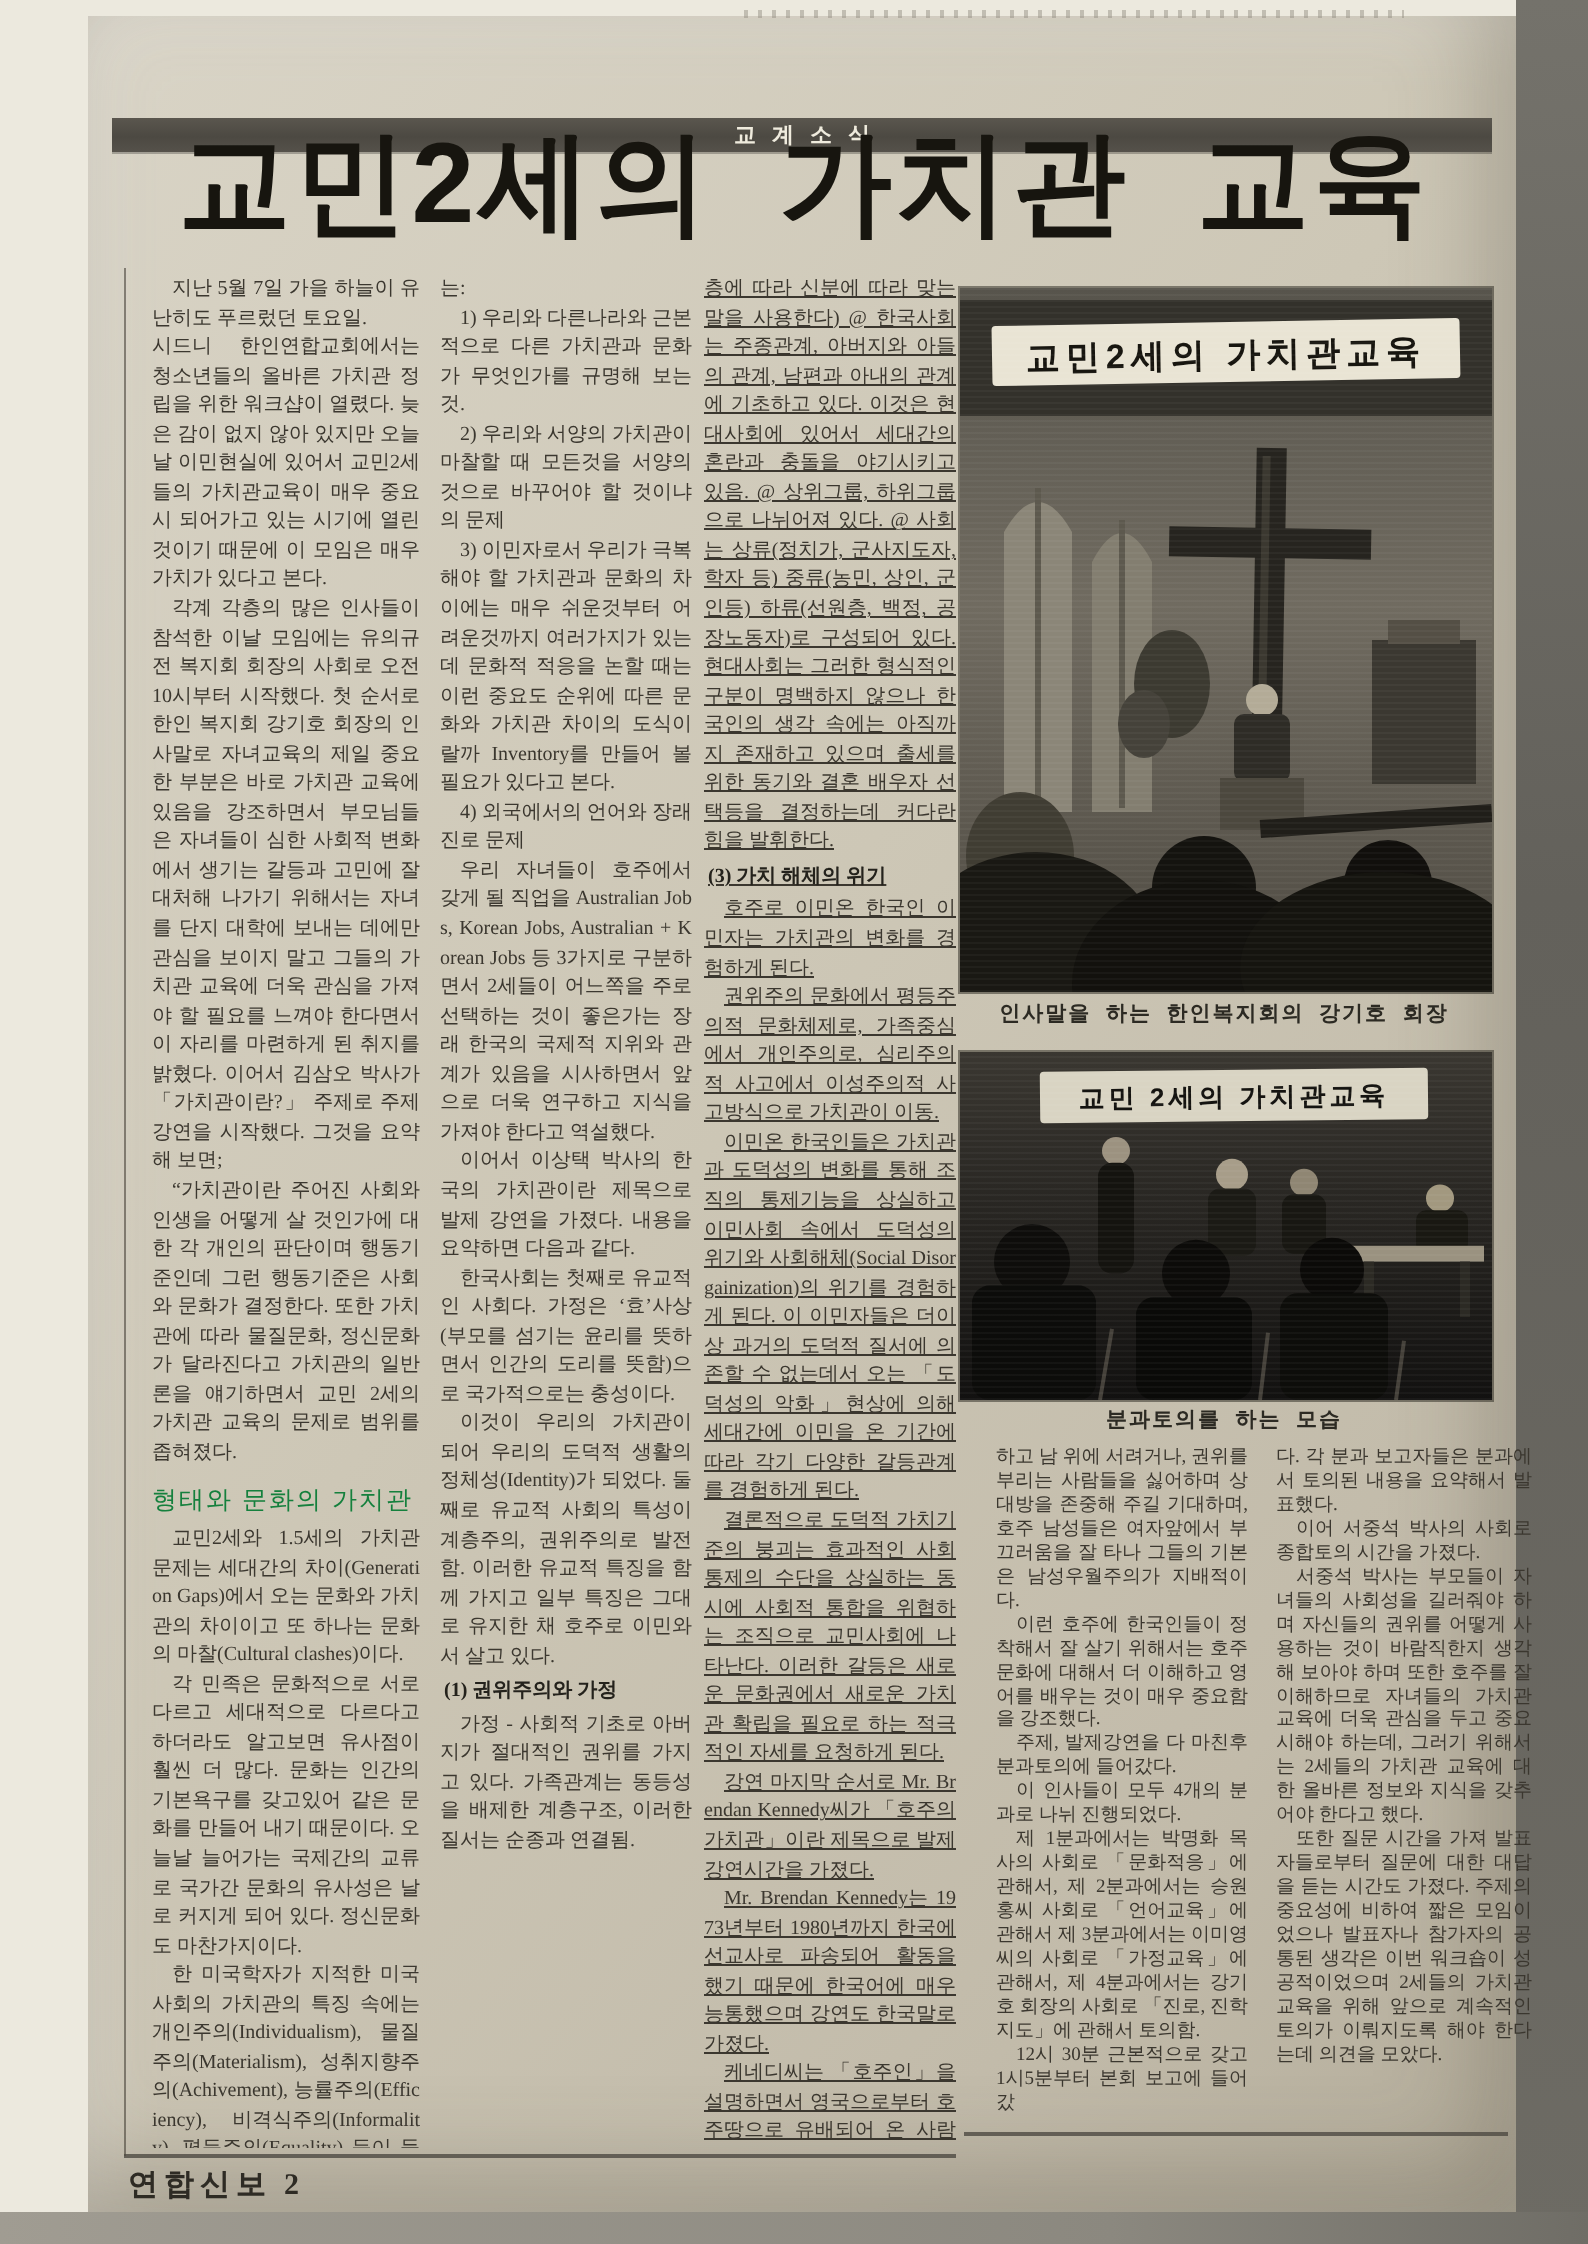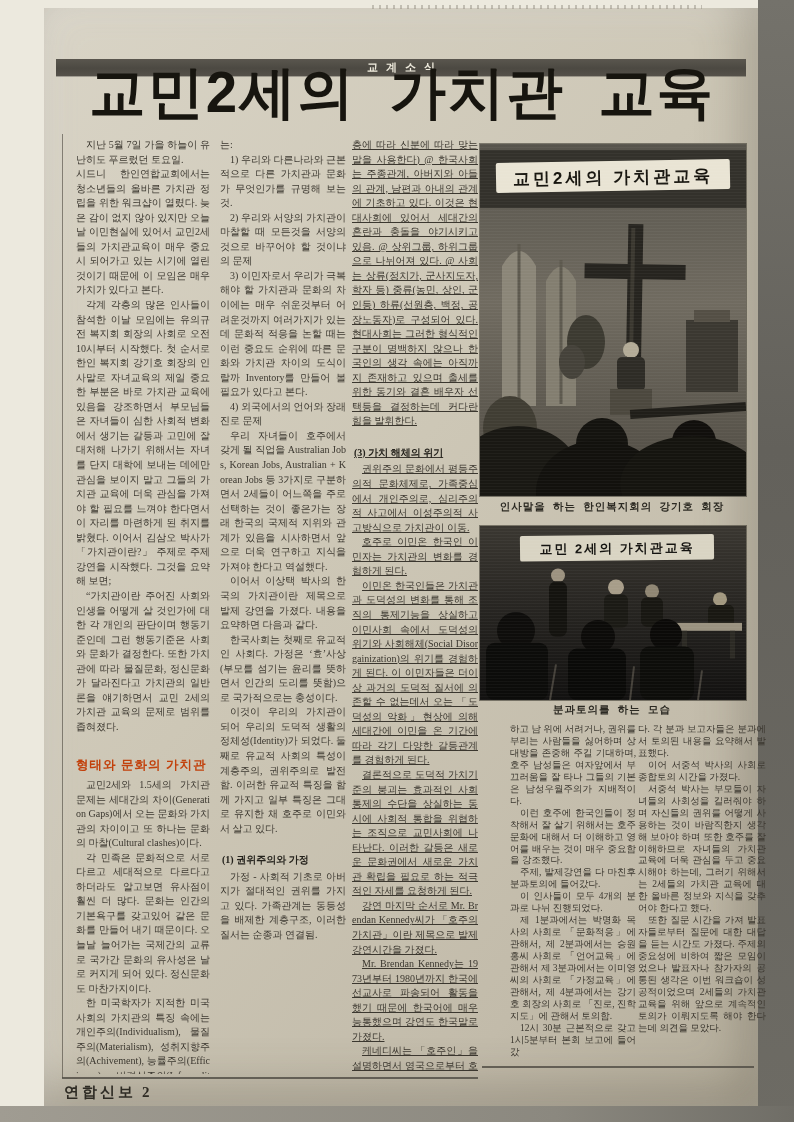--- a/index.html
+++ b/index.html
@@ -34,22 +34,22 @@
   .vrule{position:absolute;left:62px;top:134px;width:1px;height:944px;background:rgba(62,57,47,.55);}
   .hrule{position:absolute;height:2px;background:#4d4a42;opacity:.8;}
   .hrule-left{left:62px;top:1077px;width:416px;}
   .hrule-right{left:482px;top:1066px;width:272px;}
 
   .col{position:absolute;text-align:justify;word-break:break-all;overflow:hidden;
     color:#3b372f;font-size:10px;line-height:14.55px;}
   .col-sm{font-size:9.5px;line-height:11.95px;}
   .blk-p{text-indent:10px;margin:0;}
   .blk-pc{text-indent:0;margin:0;}
-  .blk-h{font-weight:bold;color:#24221c;margin:17px 0 2px;text-indent:2px;}
-  .blk-H{font-weight:bold;font-size:12.5px;color:#c2410c;margin:24px 0 5px;letter-spacing:1px;
+  .blk-h{font-weight:bold;color:#24221c;margin:3px 0 2px;text-indent:2px;}
+  .blk-H{font-weight:normal;font-size:12.5px;color:#15803d;margin:9px 0 5px;letter-spacing:1px;
     font-family:"Liberation Sans",sans-serif;}
 
   figure{margin:0;padding:0;}
   .photo{position:absolute;background:#3c3a35;box-shadow:0 0 0 1px rgba(40,37,30,.5);}
   .photo svg{display:block;width:100%;height:100%;}
   .photo::after{content:"";position:absolute;inset:0;pointer-events:none;
     background:repeating-linear-gradient(0deg,rgba(255,255,255,.035) 0 1px,transparent 1px 3px);}
   .caption{position:absolute;text-align:center;font-weight:bold;font-size:10.5px;
     color:#2c2a23;letter-spacing:1px;font-family:Liberation Mono, monospace;}
 
@@ -94,22 +94,22 @@
     <div class="blk-p">이어서 이상택 박사의 한국의 가치관이란 제목으로 발제 강연을 가졌다. 내용을 요약하면 다음과 같다.</div>
     <div class="blk-p">한국사회는 첫째로 유교적인 사회다. 가정은 ‘효’사상(부모를 섬기는 윤리를 뜻하면서 인간의 도리를 뜻함)으로 국가적으로는 충성이다.</div>
     <div class="blk-p">이것이 우리의 가치관이 되어 우리의 도덕적 생활의 정체성(Identity)가 되었다. 둘째로 유교적 사회의 특성이 계층주의, 권위주의로 발전함. 이러한 유교적 특징을 함께 가지고 일부 특징은 그대로 유지한 채 호주로 이민와서 살고 있다.</div>
     <div class="blk-h">(1) 권위주의와 가정</div>
     <div class="blk-p">가정 - 사회적 기초로 아버지가 절대적인 권위를 가지고 있다. 가족관계는 동등성을 배제한 계층구조, 이러한 질서는 순종과 연결됨.</div>
   </div>
 
 <div class="col" style="left:352px;top:138px;width:126px;height:936px;text-decoration:underline;">
     <div class="blk-pc">층에 따라 신분에 따라 맞는 말을 사용한다) @ 한국사회는 주종관계, 아버지와 아들의 관계, 남편과 아내의 관계에 기초하고 있다. 이것은 현대사회에 있어서 세대간의 혼란과 충돌을 야기시키고 있음. @ 상위그룹, 하위그룹으로 나뉘어져 있다. @ 사회는 상류(정치가, 군사지도자, 학자 등) 중류(농민, 상인, 군인등) 하류(선원층, 백정, 공장노동자)로 구성되어 있다. 현대사회는 그러한 형식적인 구분이 명백하지 않으나 한국인의 생각 속에는 아직까지 존재하고 있으며 출세를 위한 동기와 결혼 배우자 선택등을 결정하는데 커다란 힘을 발휘한다.</div>
     <div class="blk-h">(3) 가치 해체의 위기</div>
+    <div class="blk-p">호주로 이민온 한국인 이민자는 가치관의 변화를 경험하게 된다.</div>
     <div class="blk-p">권위주의 문화에서 평등주의적 문화체제로, 가족중심에서 개인주의로, 심리주의적 사고에서 이성주의적 사고방식으로 가치관이 이동.</div>
-    <div class="blk-p">호주로 이민온 한국인 이민자는 가치관의 변화를 경험하게 된다.</div>
     <div class="blk-p">이민온 한국인들은 가치관과 도덕성의 변화를 통해 조직의 통제기능을 상실하고 이민사회 속에서 도덕성의 위기와 사회해체(Social Disorgainization)의 위기를 경험하게 된다. 이 이민자들은 더이상 과거의 도덕적 질서에 의존할 수 없는데서 오는 「도덕성의 악화」현상에 의해 세대간에 이민을 온 기간에 따라 각기 다양한 갈등관계를 경험하게 된다.</div>
     <div class="blk-p">결론적으로 도덕적 가치기준의 붕괴는 효과적인 사회통제의 수단을 상실하는 동시에 사회적 통합을 위협하는 조직으로 교민사회에 나타난다. 이러한 갈등은 새로운 문화권에서 새로운 가치관 확립을 필요로 하는 적극적인 자세를 요청하게 된다.</div>
     <div class="blk-p">강연 마지막 순서로 Mr. Brendan Kennedy씨가 「호주의 가치관」이란 제목으로 발제강연시간을 가졌다.</div>
     <div class="blk-p">Mr. Brendan Kennedy는 1973년부터 1980년까지 한국에 선교사로 파송되어 활동을 했기 때문에 한국어에 매우 능통했으며 강연도 한국말로 가졌다.</div>
     <div class="blk-p">케네디씨는 「호주인」을 설명하면서 영국으로부터 호주땅으로 유배되어 온 사람들이 자신들을 더이상 영국인이 아닌 호주인으로 생각하면서 이 땅을 개척하기 시작, 그들의 고향이 되었다. 현재 이민자들 또한 마찬가지이다. 우리 모두가 호주사람들인 것이다. “한국사람끼리만 뭉치면 호주사람이 싫어한다.” 즉 호주인들과 함께 살아가려는 자세가 되어있지 않으면 호주에 뿌리를 내리고 살기가 어렵게 되는 것이다, 라고 강조했다.</div>
   </div>
 
 <figure class="photo" style="left:480px;top:144px;width:266px;height:352px;">
   <svg viewBox="0 0 266 352" preserveAspectRatio="none">
     <defs>
@@ -189,21 +189,21 @@
       <circle cx="118" cy="112" r="17" fill="#0c0b09"></circle>
       <rect x="88" y="124" width="58" height="52" rx="9" fill="#0a0a08"></rect>
       <circle cx="186" cy="110" r="16" fill="#0b0a08"></circle>
       <rect x="160" y="122" width="54" height="54" rx="9" fill="#0d0d0a"></rect>
       <path d="M70 176 L76 140 M150 176 L154 142 M218 176 L222 146" stroke="#45413a" stroke-width="2"></path>
     </g>
   </svg>
 </figure>
 <div class="caption" style="left:478px;top:703px;width:268px;">분과토의를 하는 모습</div>
 
-<div class="col col-sm" style="left:510px;top:724px;width:126px;height:338px;">
+<div class="col col-sm" style="left:498px;top:724px;width:126px;height:338px;">
     <div class="blk-pc">하고 남 위에 서려거나, 권위를 부리는 사람들을 싫어하며 상대방을 존중해 주길 기대하며, 호주 남성들은 여자앞에서 부끄러움을 잘 타나 그들의 기본은 남성우월주의가 지배적이다.</div>
     <div class="blk-p">이런 호주에 한국인들이 정착해서 잘 살기 위해서는 호주문화에 대해서 더 이해하고 영어를 배우는 것이 매우 중요함을 강조했다.</div>
     <div class="blk-p">주제, 발제강연을 다 마친후 분과토의에 들어갔다.</div>
     <div class="blk-p">이 인사들이 모두 4개의 분과로 나뉘 진행되었다.</div>
     <div class="blk-p">제 1분과에서는 박명화 목사의 사회로 「문화적응」에 관해서, 제 2분과에서는 승원홍씨 사회로 「언어교육」에 관해서 제 3분과에서는 이미영씨의 사회로 「가정교육」에 관해서, 제 4분과에서는 강기호 회장의 사회로 「진로, 진학지도」에 관해서 토의함.</div>
     <div class="blk-p">12시 30분 근본적으로 갖고 1시5분부터 본회 보고에 들어갔</div>
   </div>
 
 <div class="col col-sm" style="left:638px;top:724px;width:128px;height:338px;">
     <div class="blk-pc">다. 각 분과 보고자들은 분과에서 토의된 내용을 요약해서 발표했다.</div>

